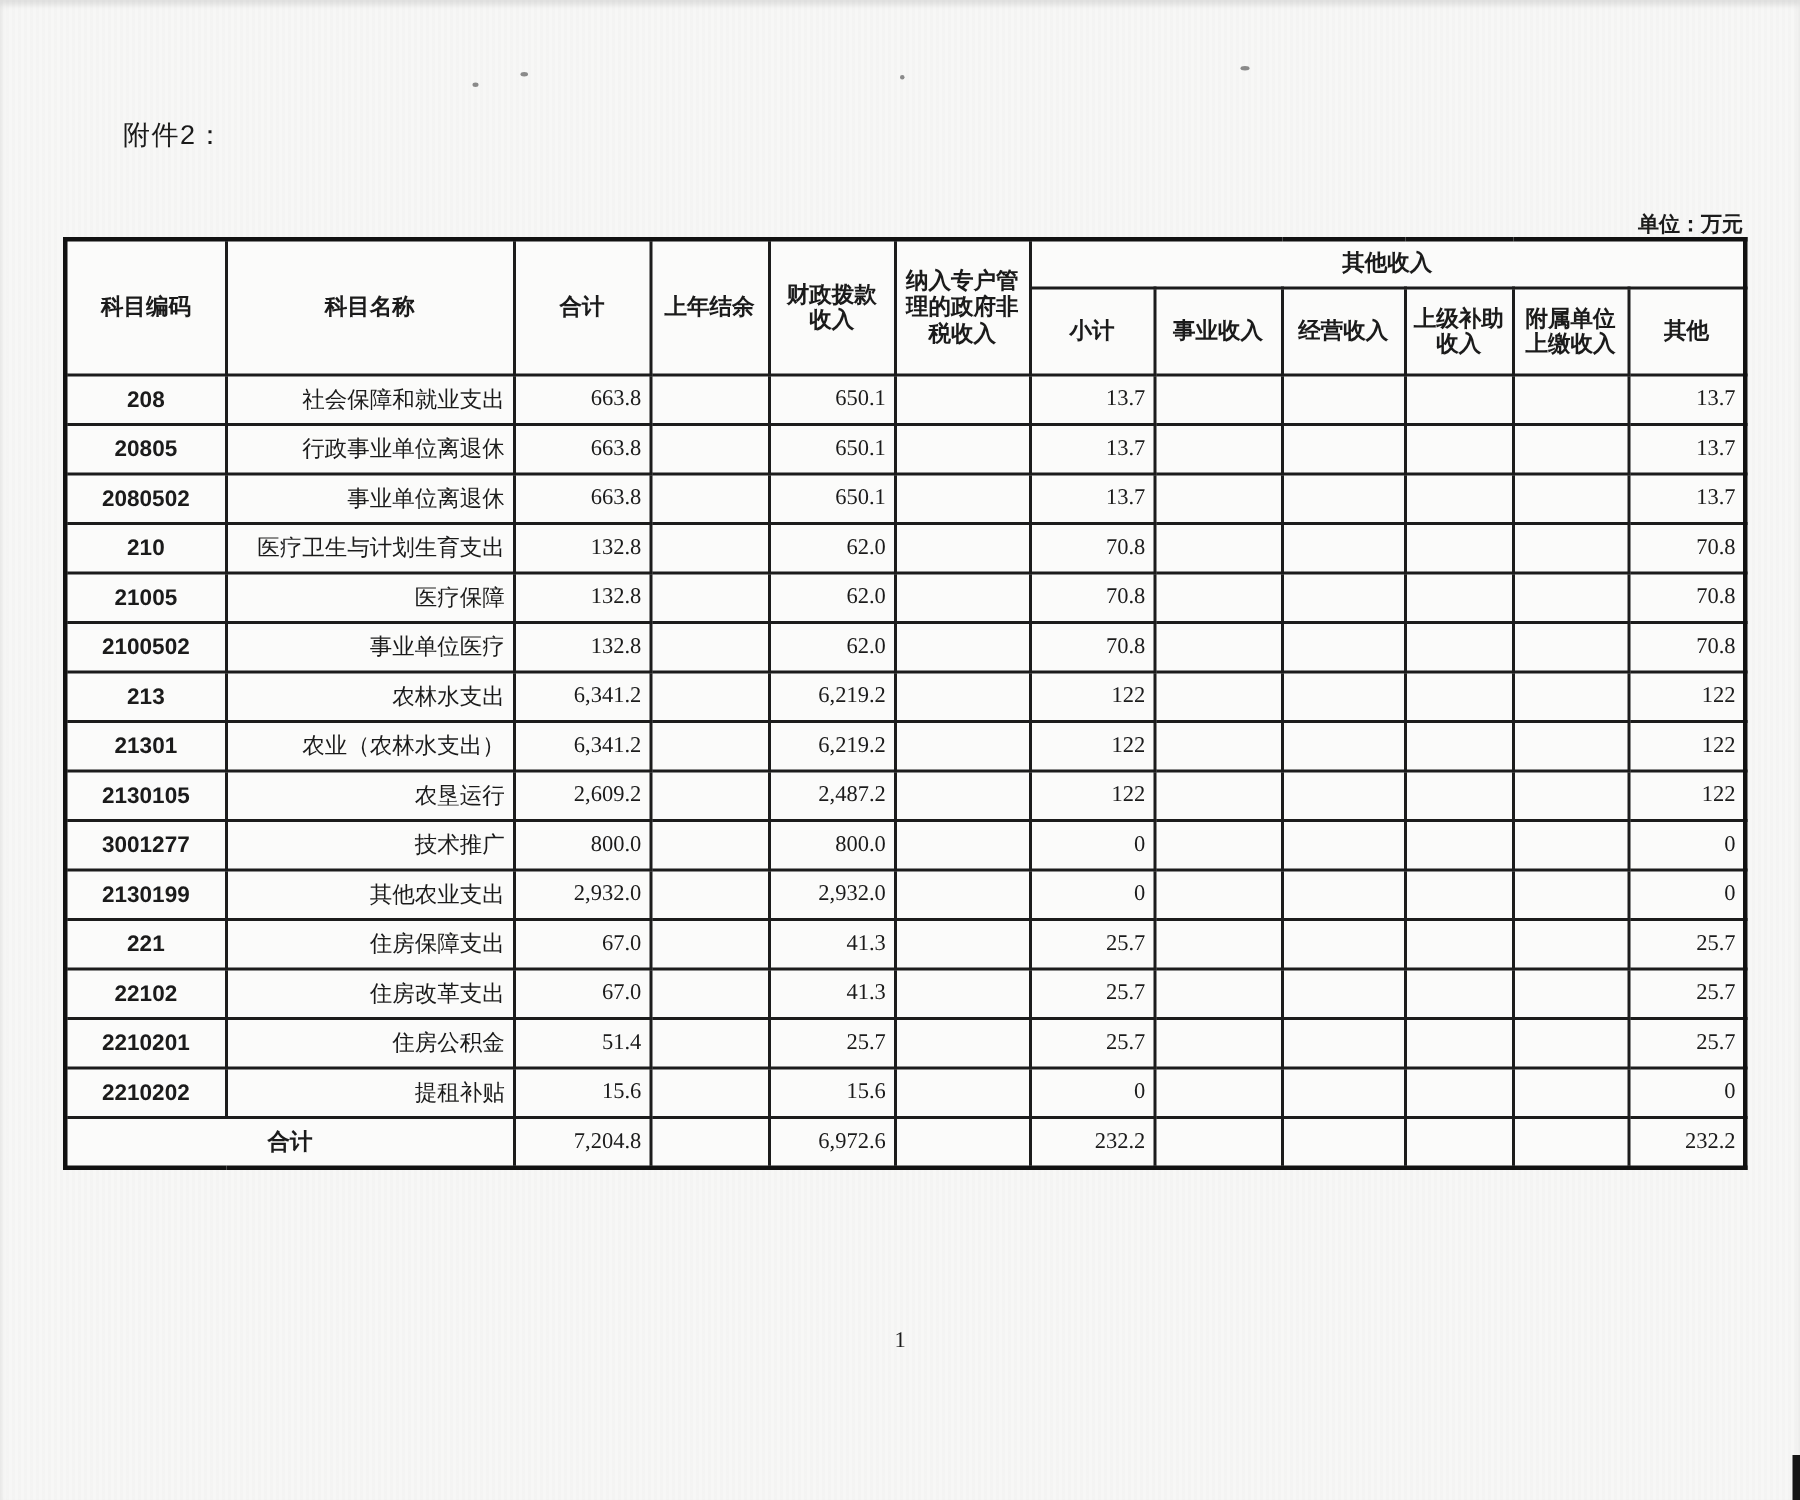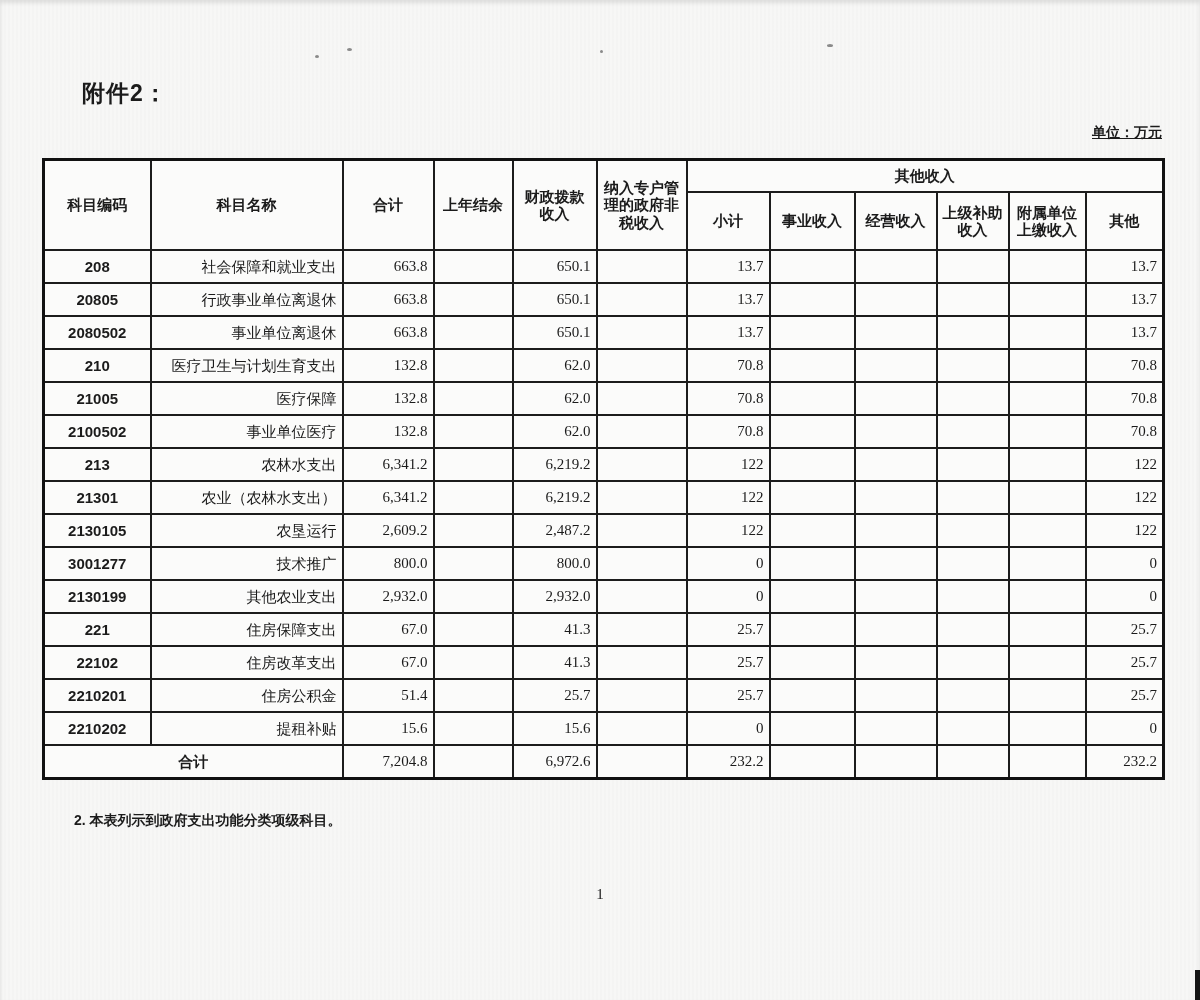--- a/index.html
+++ b/index.html
@@ -17,43 +17,42 @@
     height: 1000px;
     background:
       repeating-linear-gradient(90deg, rgba(0,0,0,0.012) 0 2px, rgba(0,0,0,0) 2px 4px),
       #f7f7f6;
     box-shadow: inset 0 3px 4px rgba(0,0,0,0.10);
   }
   .attachment {
     position: absolute;
     left: 45px;
     top: 78px;
-    font-size: 23px;
-    font-weight: bold;
+    font-size: 18px;
+    font-weight: normal;
     letter-spacing: 1px;
     padding-left: 37px;
   }
   .title {
     position: absolute;
     left: 42px;
     top: 94px;
     width: 1120px;
     margin: 0;
     text-align: center;
     font-size: 25px;
     font-weight: bold;
     letter-spacing: 2px;
   }
   .unit {
     position: absolute;
     right: 38px;
-    top: 124px;
+    top: 141px;
     font-size: 14px;
     font-weight: bold;
-    text-decoration: underline;
   }
   table.budget {
     position: absolute;
     left: 42px;
     top: 158px;
     width: 1120px;
     border-collapse: collapse;
     table-layout: fixed;
     background: #fbfbfa;
   }
@@ -376,21 +375,20 @@
           <td class="num"></td>
           <td class="num"></td>
           <td class="num"></td>
           <td class="num"></td>
           <td class="num">232.2</td>
         </tr>
       </tbody>
   </table>
 
   <div class="notes">
-    <div class="note-line2">2. 本表列示到政府支出功能分类项级科目。</div>
   </div>
 
   <div class="pageno">1</div>
 
   <div class="speck" style="left:315px;top:55px;width:4px;height:3px"></div>
   <div class="speck" style="left:347px;top:48px;width:5px;height:3px"></div>
   <div class="speck" style="left:600px;top:50px;width:3px;height:3px"></div>
   <div class="speck" style="left:827px;top:44px;width:6px;height:3px"></div>
   <div class="corner-mark"></div>
 

